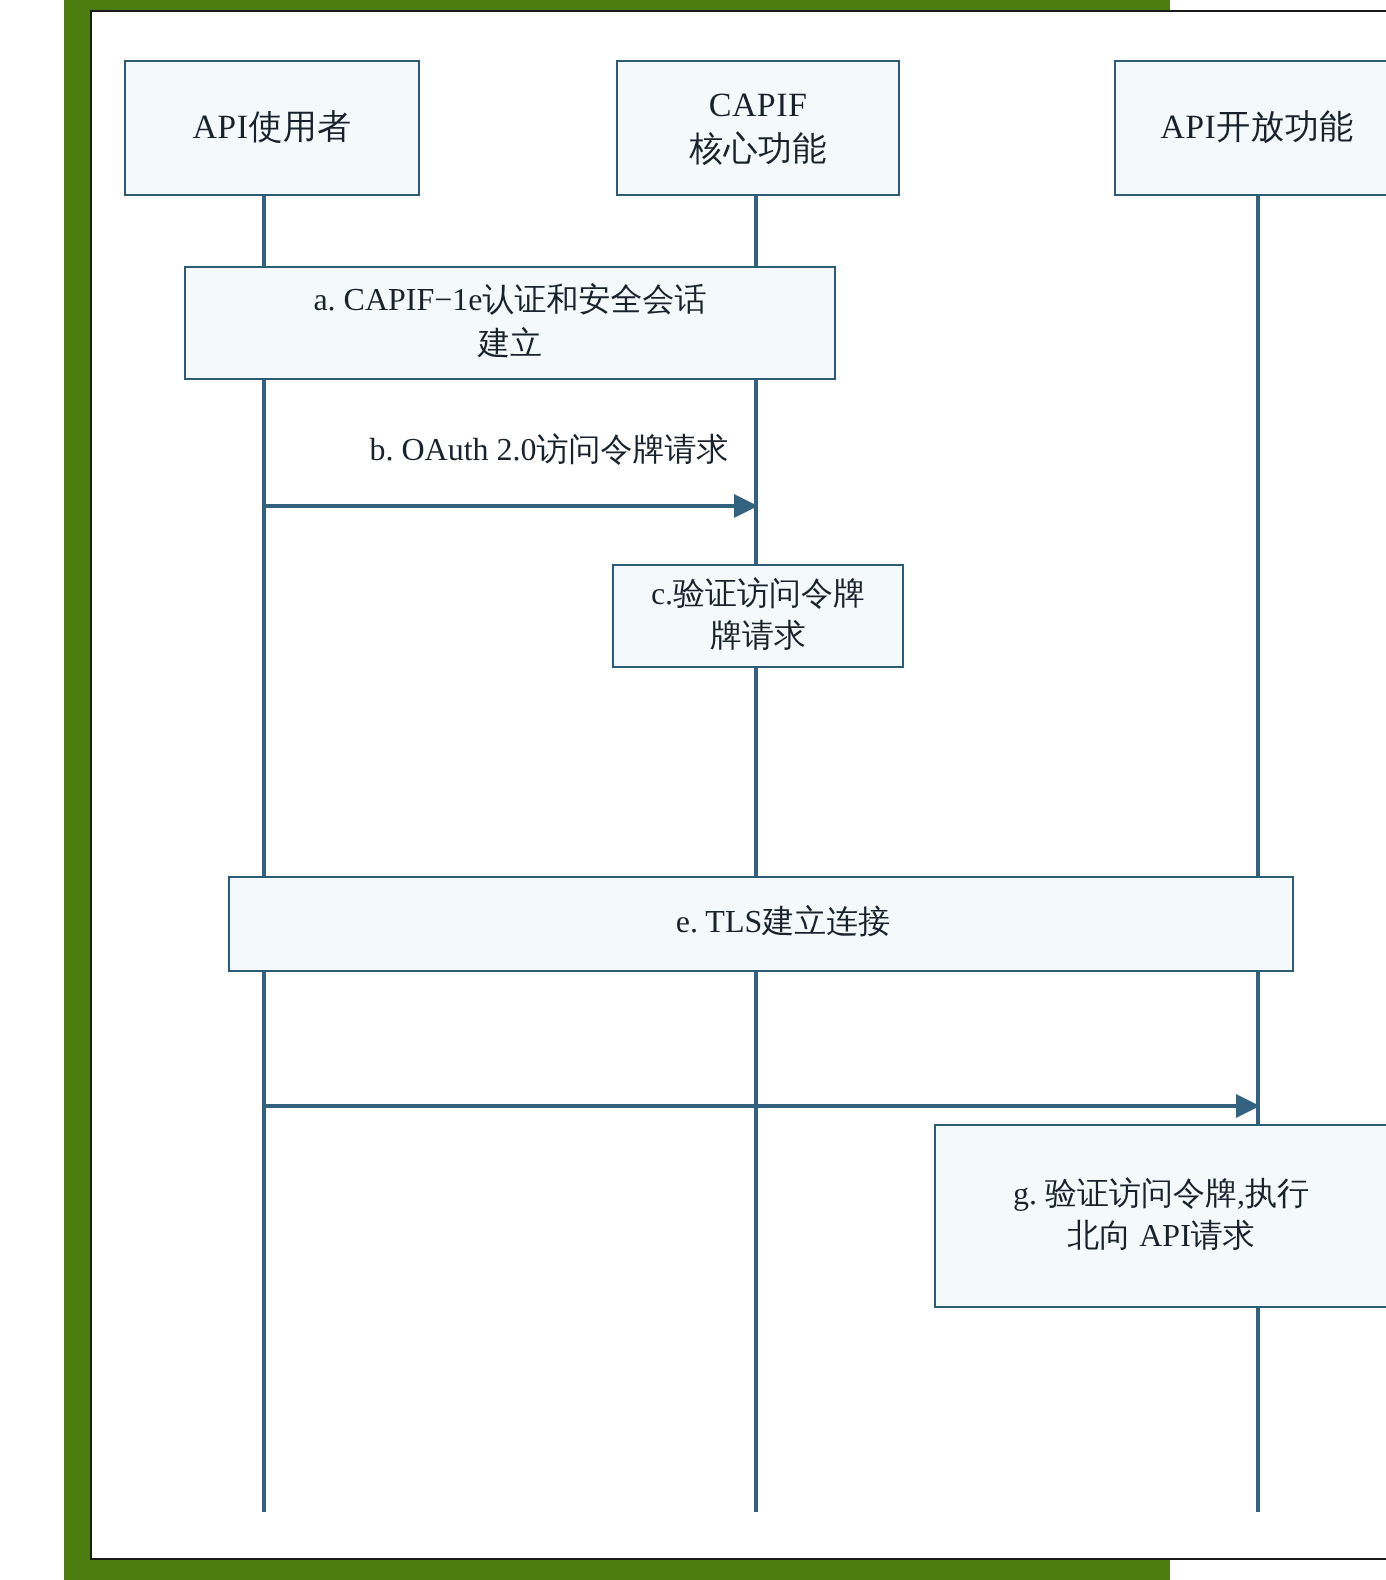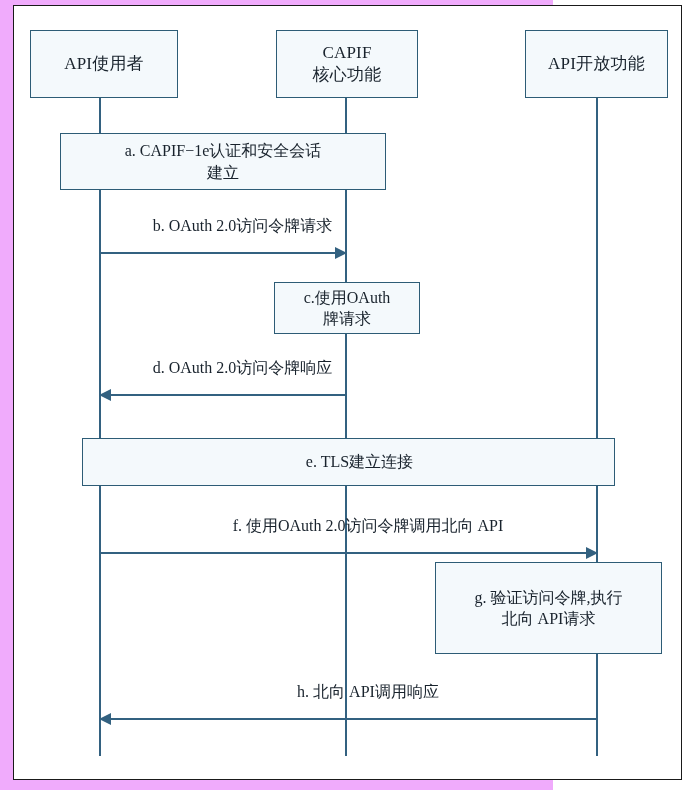--- a/index.html
+++ b/index.html
@@ -11,21 +11,22 @@
   body {
     width: 693px;
     height: 790px;
     font-family: "Liberation Serif", "DejaVu Serif", serif;
     overflow: hidden;
   }
   #diagram-root {
     position: relative;
     width: 553px;
     height: 790px;
-    background: #f0abfc;
+    background: #4d7c0f;
+    margin-left: 32px;
   }
   
   .outer-frame {
     position: absolute;
     left: 13px;
     top: 5px;
     width: 669px;
     height: 775px;
     border: 1.5px solid #1a1a1a;
     box-sizing: border-box;
@@ -148,44 +149,33 @@
 建立</span>
   </div>
 
   <div class="message" style="left:100px; top:216px; width:246px;">
     <span class="msg-label">b. OAuth 2.0访问令牌请求</span>
     <span class="msg-line"></span>
     <span class="msg-arrow right"></span>
   </div>
 
   <div class="action-box" style="left:274px; top:282px; width:146px; height:52px;">
-    <span class="action-label">c.使用OAuth
+    <span class="action-label">c.验证访问令牌
 牌请求</span>
   </div>
 
-  <div class="message" style="left:100px; top:358px; width:246px;">
-    <span class="msg-label">d. OAuth 2.0访问令牌响应</span>
-    <span class="msg-line"></span>
-    <span class="msg-arrow left"></span>
-  </div>
 
   <div class="action-box" style="left:82px; top:438px; width:533px; height:48px;padding-left:28px;">
     <span class="action-label">e. TLS建立连接</span>
   </div>
 
   <div class="message" style="left:100px; top:516px; width:497px;">
-    <span class="msg-label">f. 使用OAuth 2.0访问令牌调用北向 API</span>
     <span class="msg-line"></span>
     <span class="msg-arrow right"></span>
   </div>
 
   <div class="action-box" style="left:435px; top:562px; width:227px; height:92px;font-family:Liberation Serif, serif;">
     <span class="action-label">g. 验证访问令牌,执行
 北向 API请求</span>
   </div>
 
-  <div class="message" style="left:100px; top:682px; width:497px;">
-    <span class="msg-label">h. 北向 API调用响应</span>
-    <span class="msg-line"></span>
-    <span class="msg-arrow left"></span>
-  </div>
 
 </div>
 
 </body></html>

